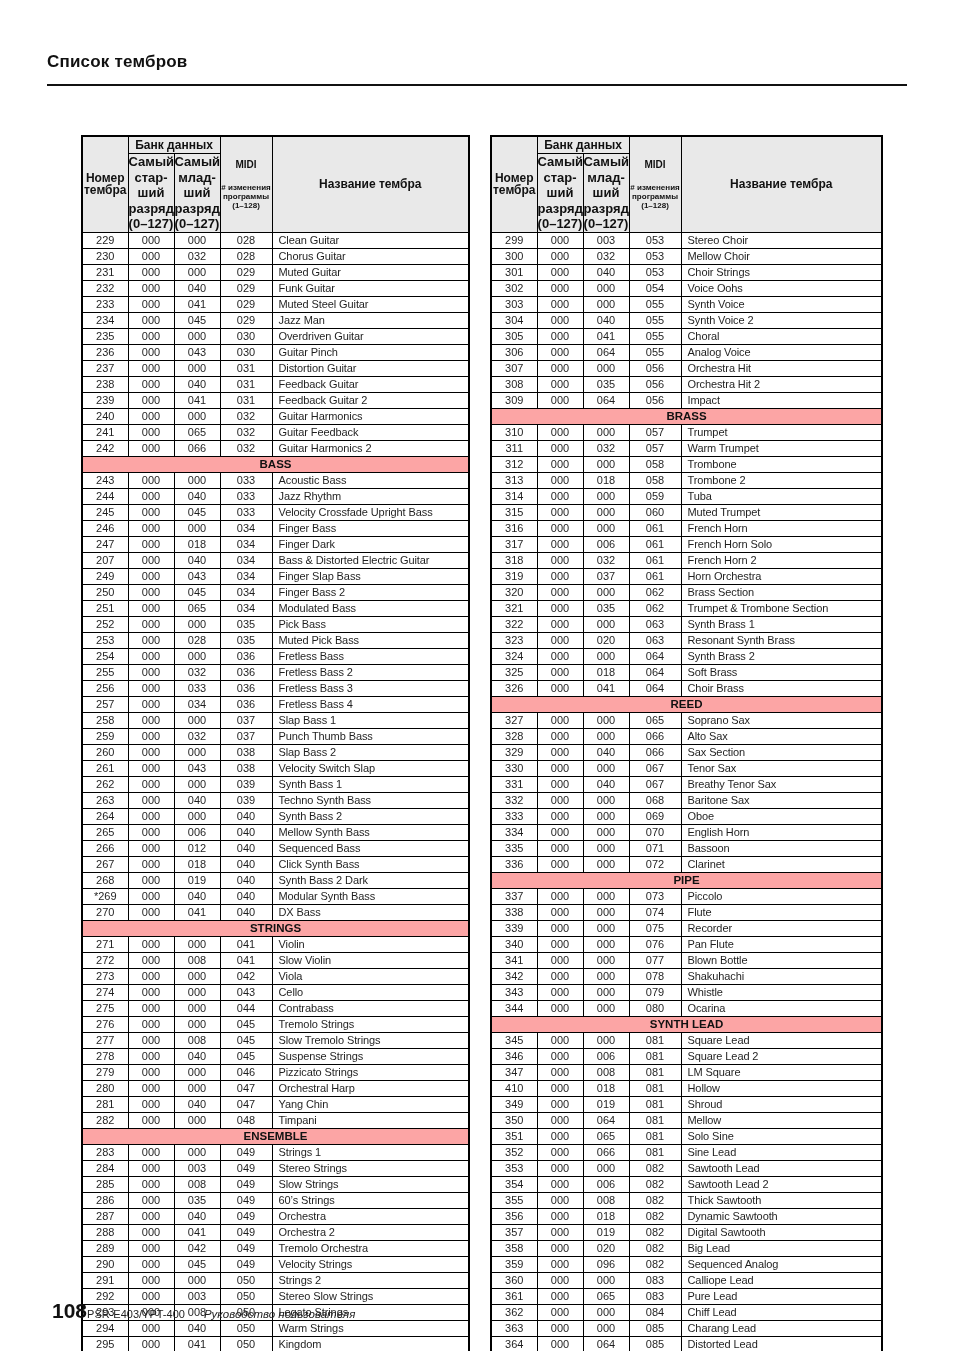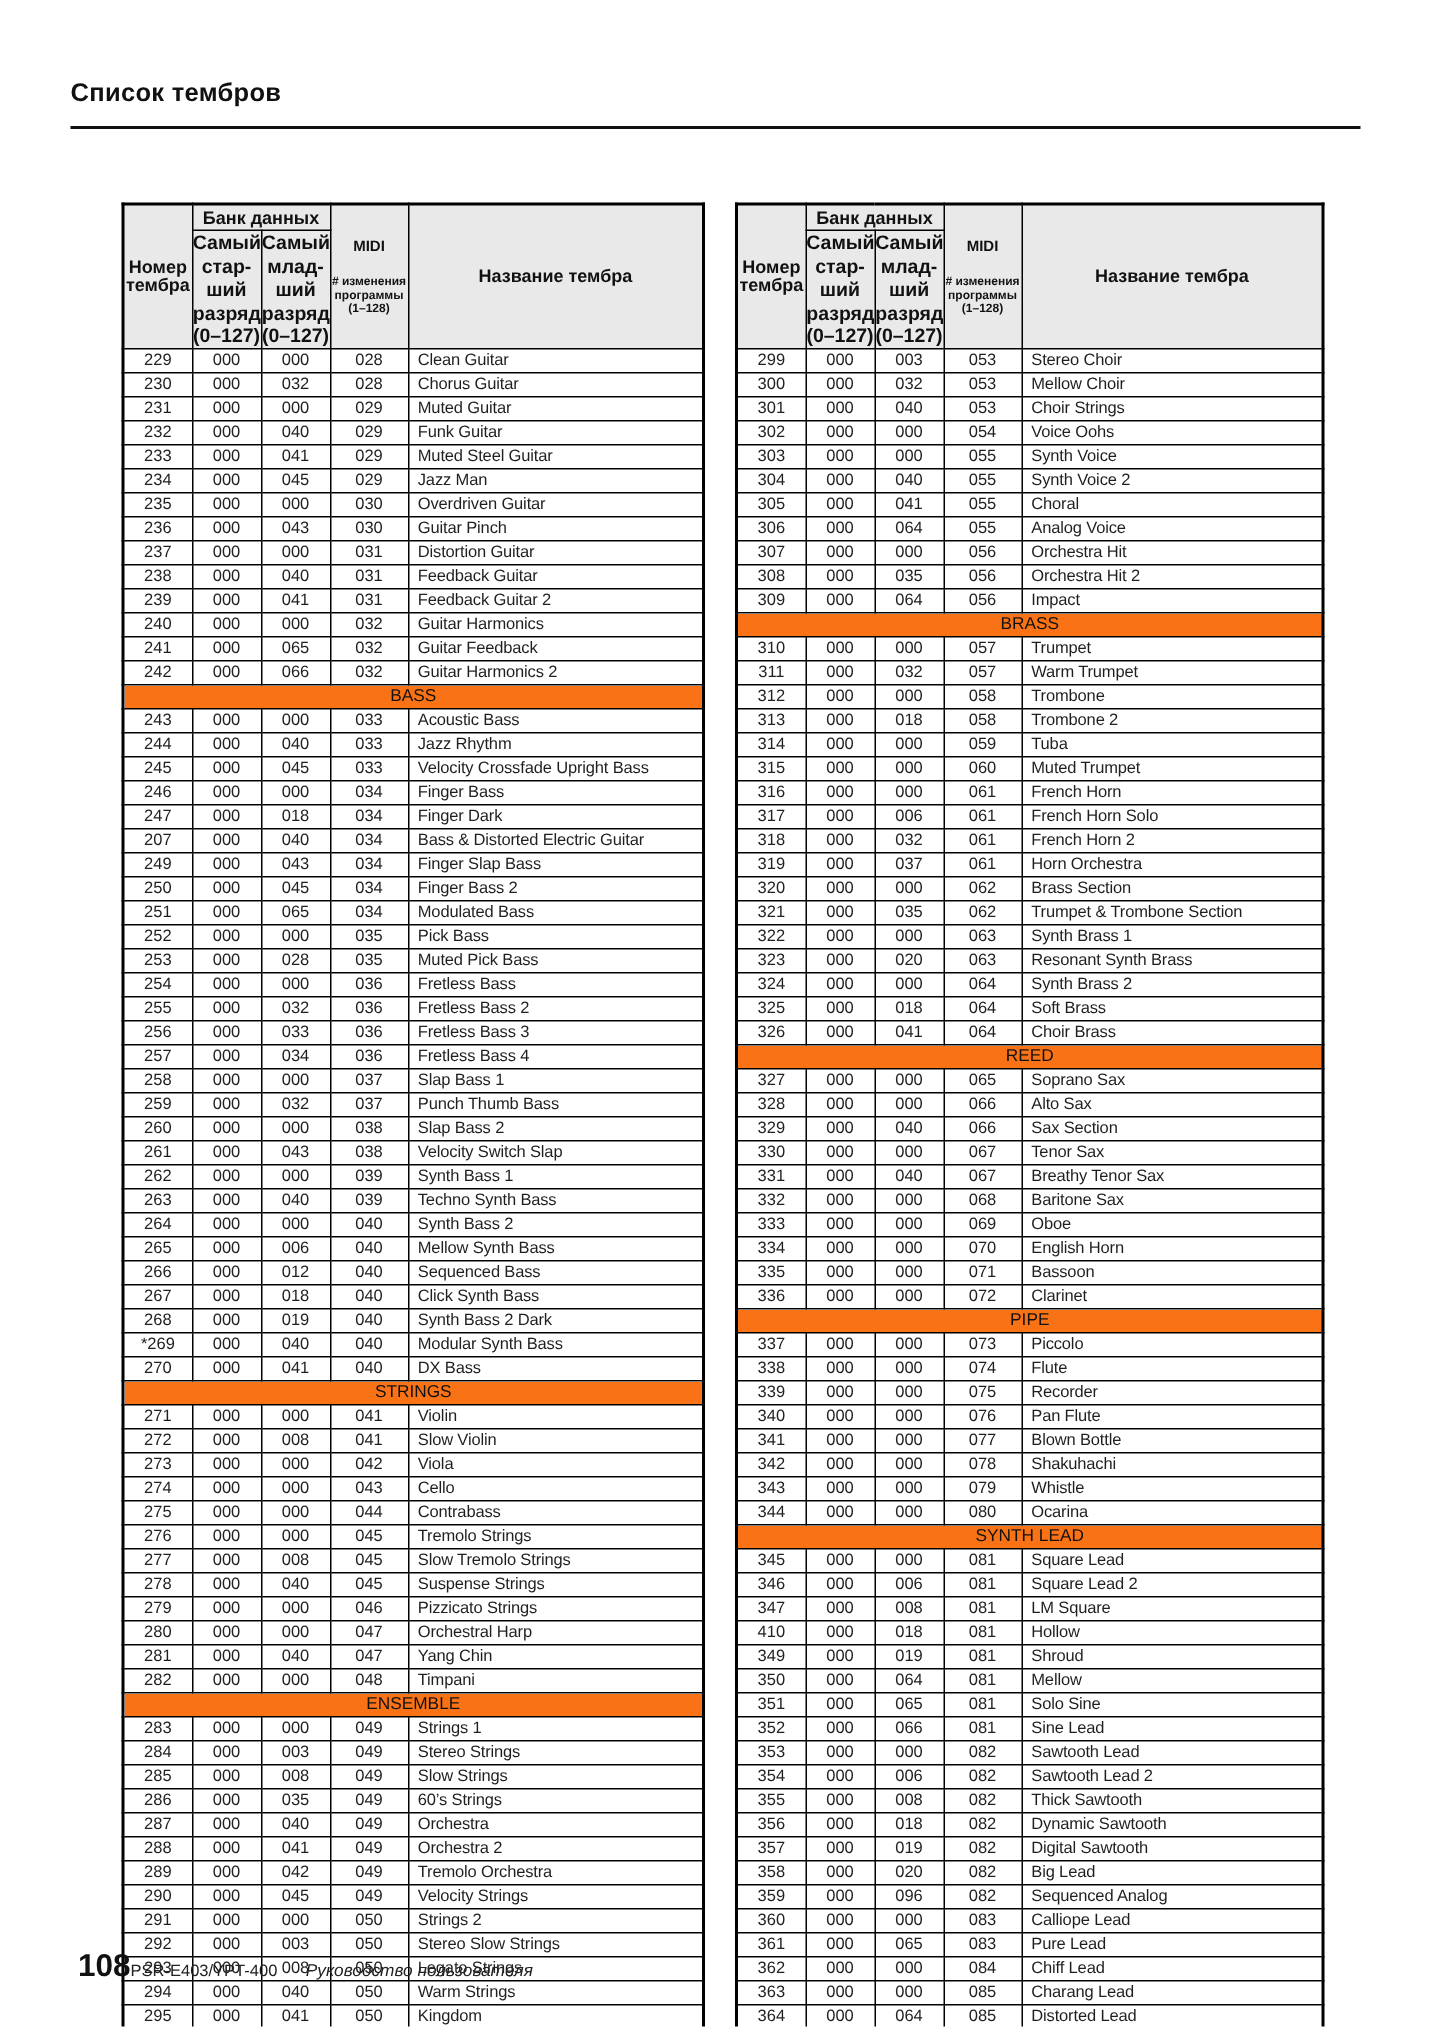--- a/index.html
+++ b/index.html
@@ -71,22 +71,22 @@
     font-size: 11px;
     line-height: 12px;
     vertical-align: middle;
     overflow: hidden;
     white-space: nowrap;
   }
   td.c-num  { text-align: center; }
   td.c-name { text-align: left; padding-left: 6px; letter-spacing: -0.1px; }
 
   tr.section-row td {
-    background: #f97316;
-    font-weight: normal;
+    background: #fca5a5;
+    font-weight: bold;
     text-align: center;
     font-size: 11.5px;
     color: #111;
   }
 
   .footer {
     position: absolute;
     left: 52px;
     top: 1299px;
     display: flex;

